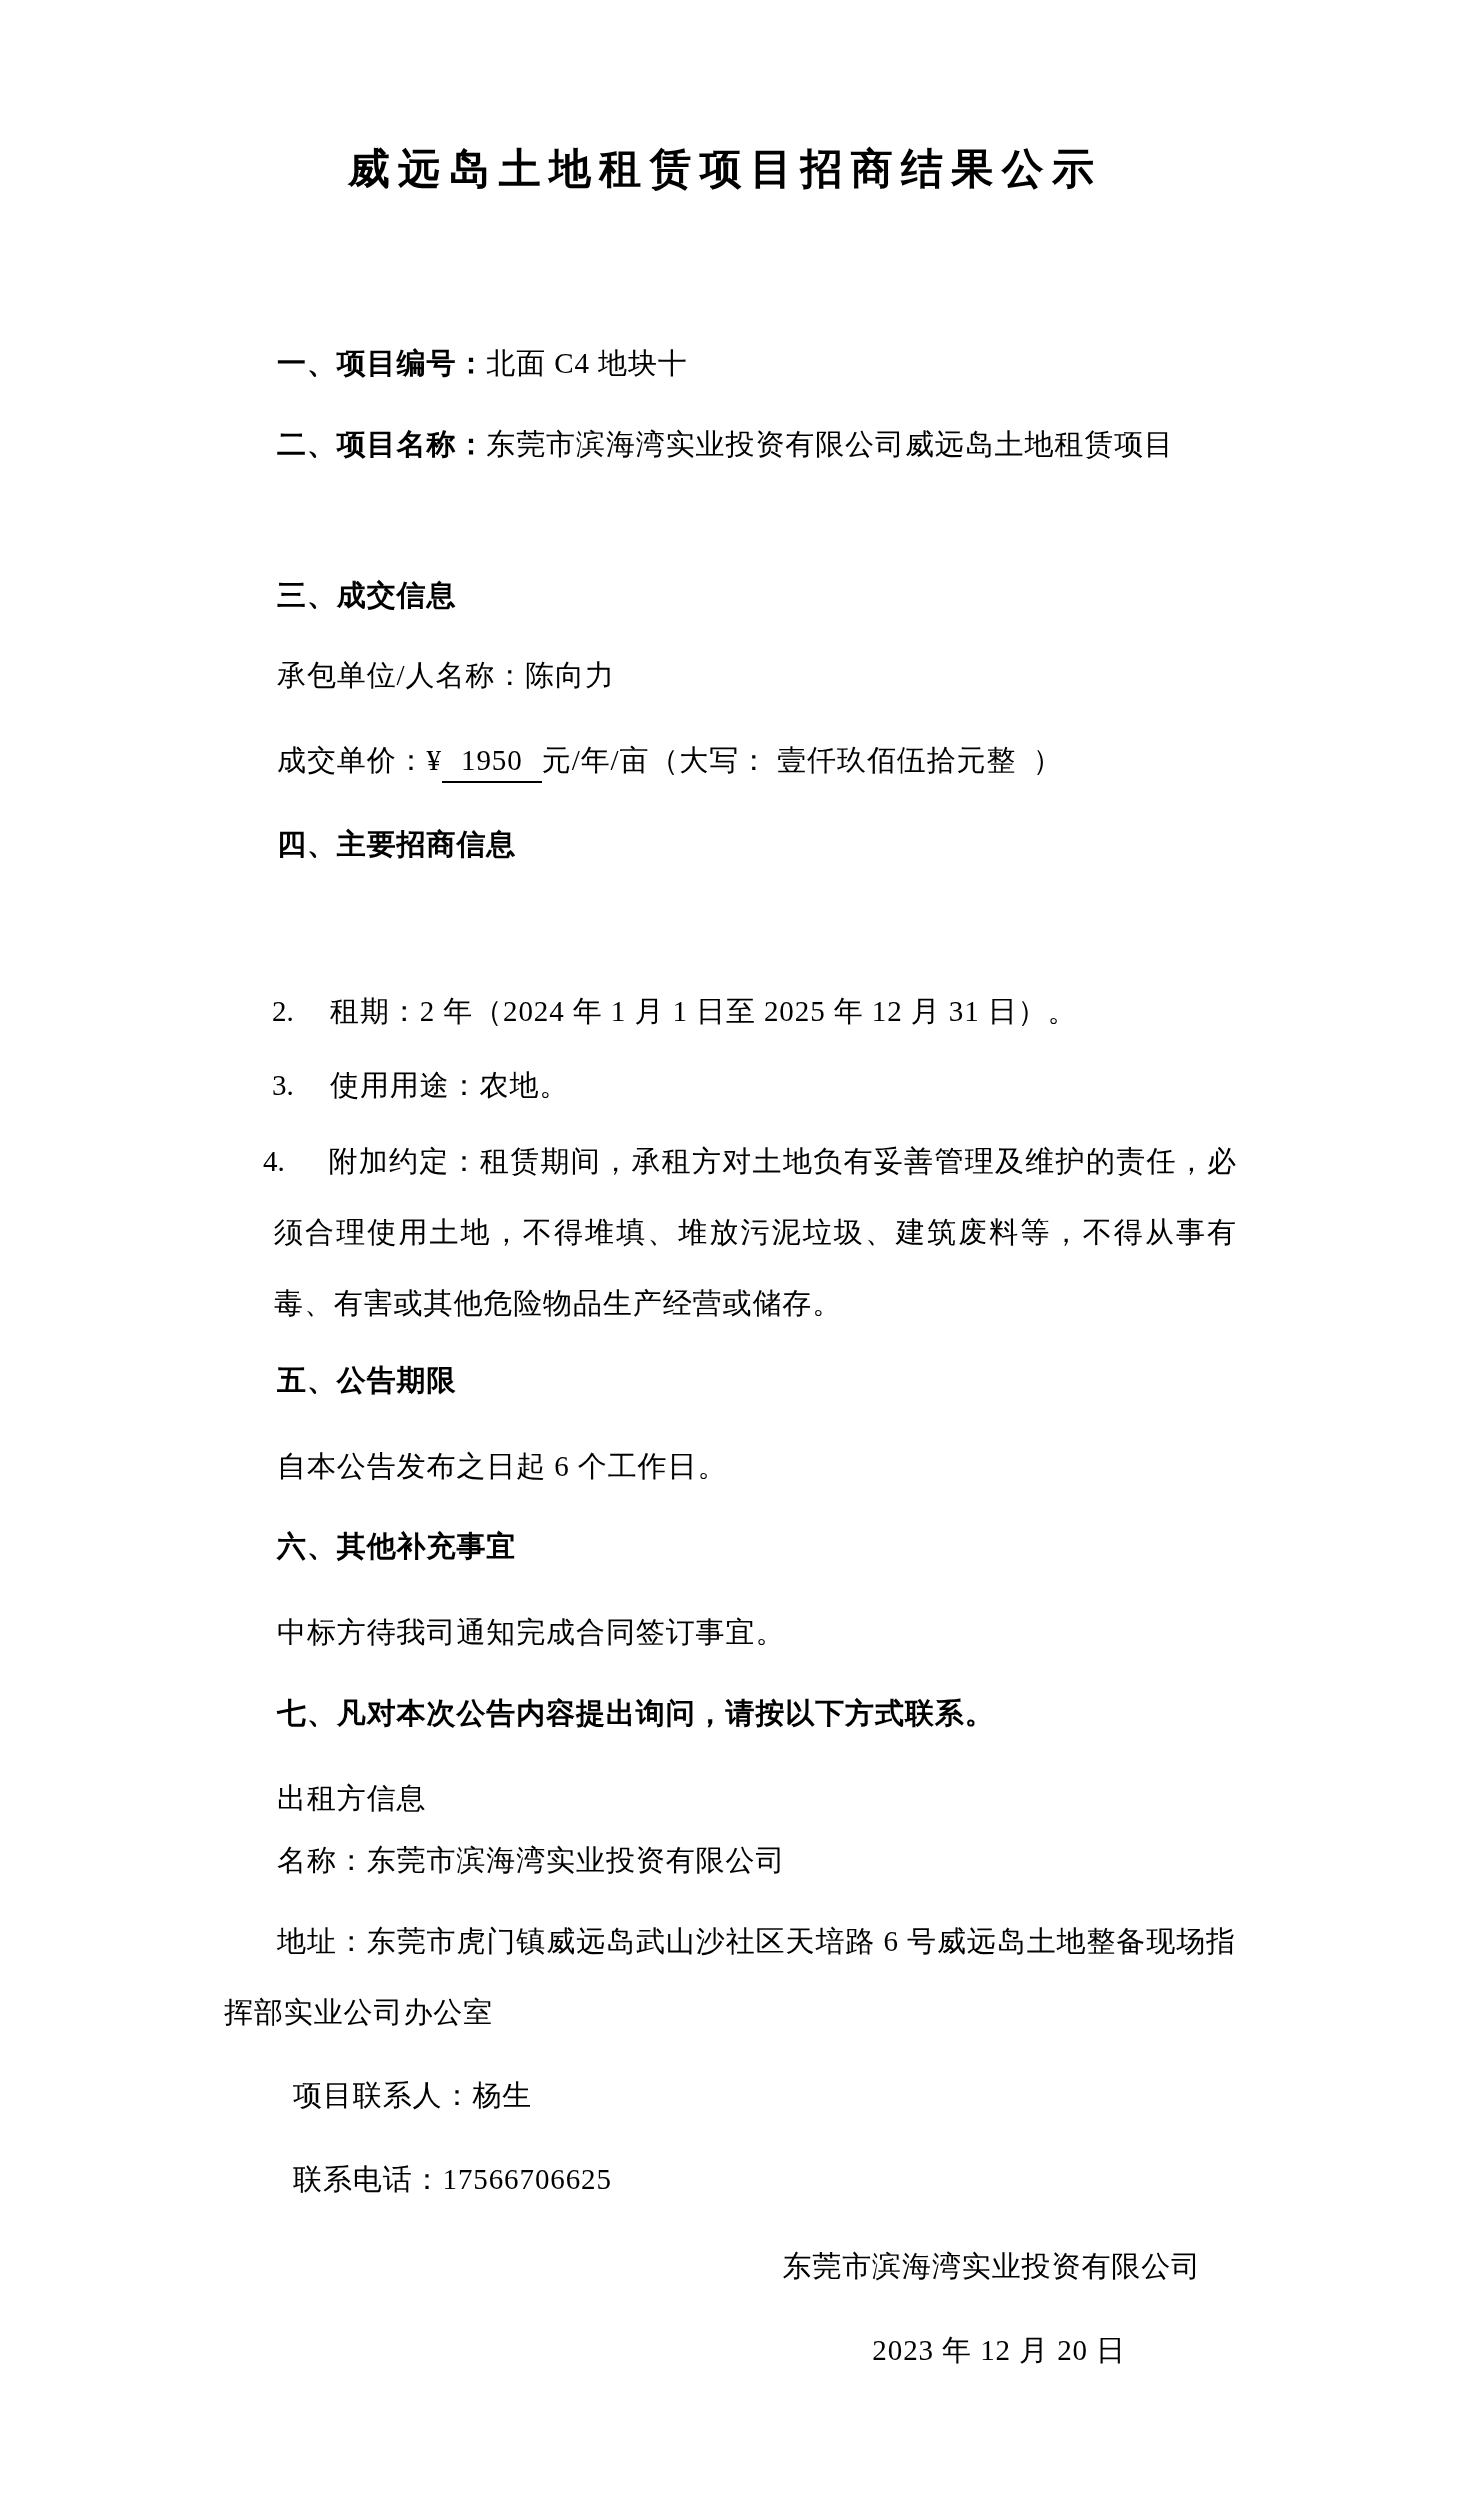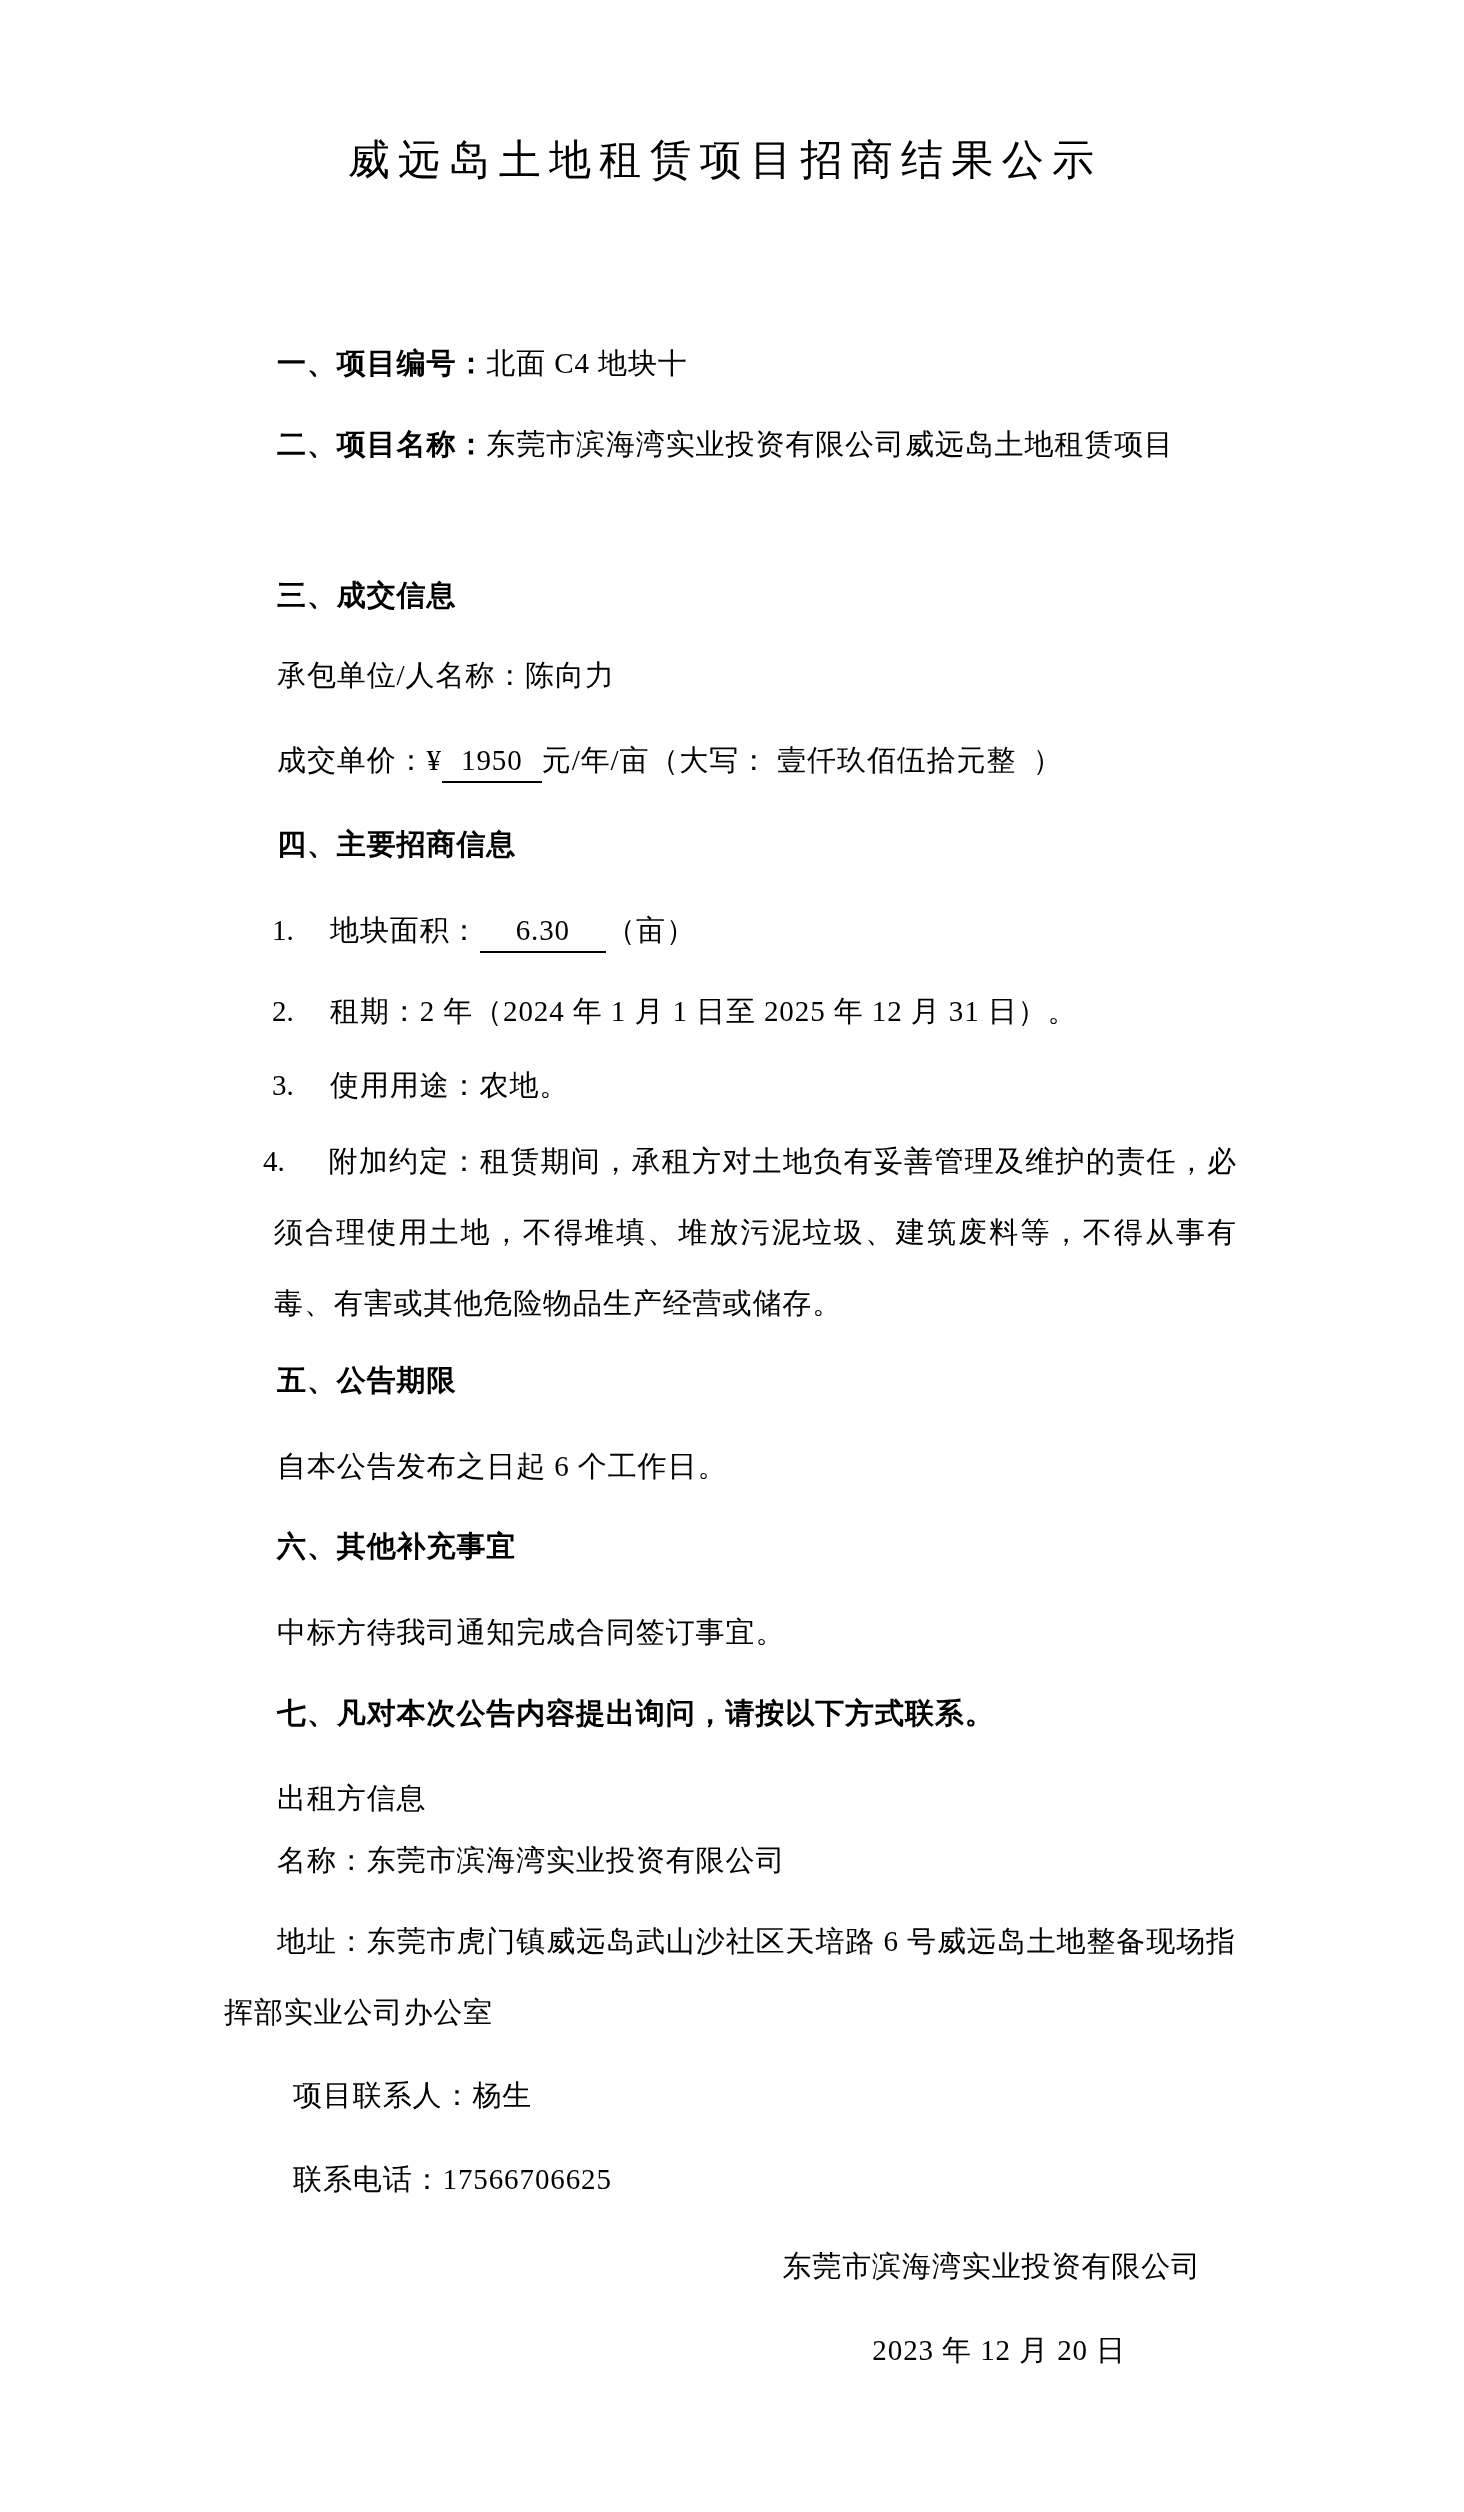--- a/index.html
+++ b/index.html
@@ -5,23 +5,23 @@
   html,body { margin:0; padding:0; background:#ffffff; }
   .page {
     position:relative;
     width:1465px; height:2512px;
     background:#ffffff;
     color:#000000;
     font-family:"Liberation Serif","DejaVu Serif",serif;
     overflow:hidden;
   }
   .doc-title {
-    position:absolute; left:0; top:132px; width:1450px;
+    position:absolute; left:0; top:141px; width:1450px;
     text-align:center;
-    font-size:42px; font-weight:normal;
+    font-size:42px; font-weight:bold;
     letter-spacing:8.3px;
     line-height:57px;
     white-space:pre-wrap;
   }
   .line {
     position:absolute; left:224px; width:1012px;
     font-size:29px; line-height:71px; letter-spacing:0.9px;
     white-space:pre-wrap;
   }
   .indent { text-indent:53px; }
@@ -55,21 +55,20 @@
   <div class="line indent just" style="top:409px"><span class="b">二、项目名称：</span><span>东莞市滨海湾实业投资有限公司威远岛土地租赁项目</span></div>
 
   <div class="line indent b" style="top:560px">三、成交信息</div>
 
   <div class="line indent" style="top:640px"><span>承包单位/人名称：</span><span>陈向力</span></div>
 
   <div class="line indent" style="top:725px"><span>成交单价：</span><span>¥</span><span class="ul ul-price"> 1950 </span><span>元/年/亩</span><span>（大写： </span><span>壹仟玖佰伍拾元整</span><span>  ）</span></div>
 
   <div class="line indent b" style="top:809px">四、主要招商信息</div>
 
-  <div class="line" style="top:895px; text-indent:48px"><span class="num">1.</span><span>地块面积：</span><span class="ul ul-area"> 6.30 </span><span>（亩）</span></div>
 
   <div class="line" style="top:976px; text-indent:48px"><span class="num">2.</span><span>租期：2 年（2024 年 1 月 1 日至 2025 年 12 月 31 日）。</span></div>
 
   <div class="line" style="top:1050px; text-indent:48px"><span class="num">3.</span><span>使用用途：农地。</span></div>
 
   <div class="line hang just" style="top:1126px"><span class="num">4.</span><span>附加约定：租赁期间，承租方对土地负有妥善管理及维护的责任，必须合理使用土地，不得堆填、堆放污泥垃圾、建筑废料等，不得从事有毒、有害或其他危险物品生产经营或储存。</span></div>
 
   <div class="line indent b" style="top:1345px">五、公告期限</div>
 
   <div class="line indent" style="top:1431px">自本公告发布之日起 6 个工作日。</div>

